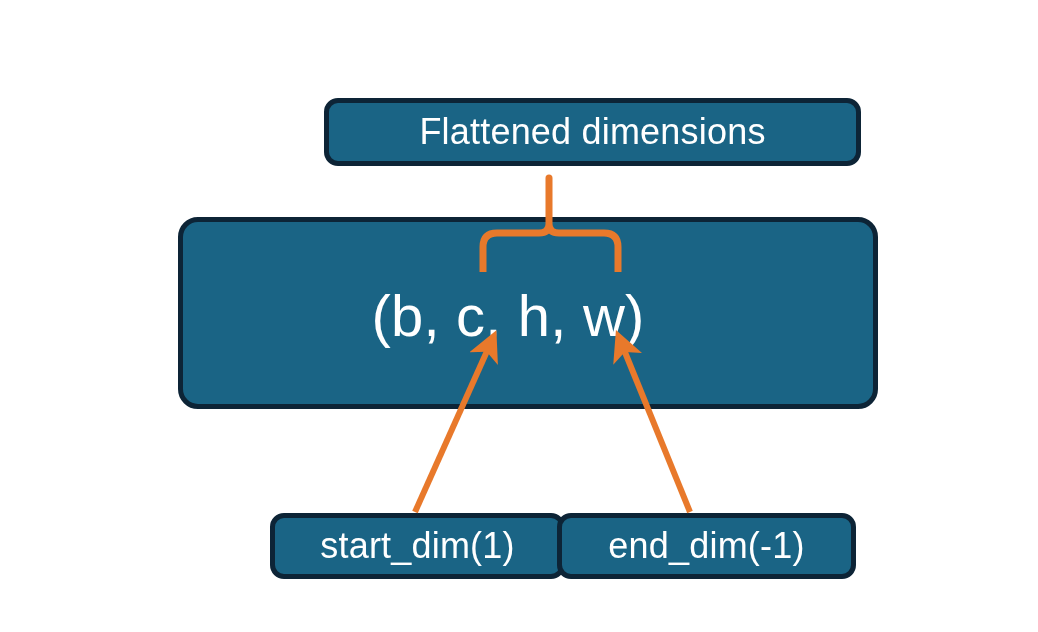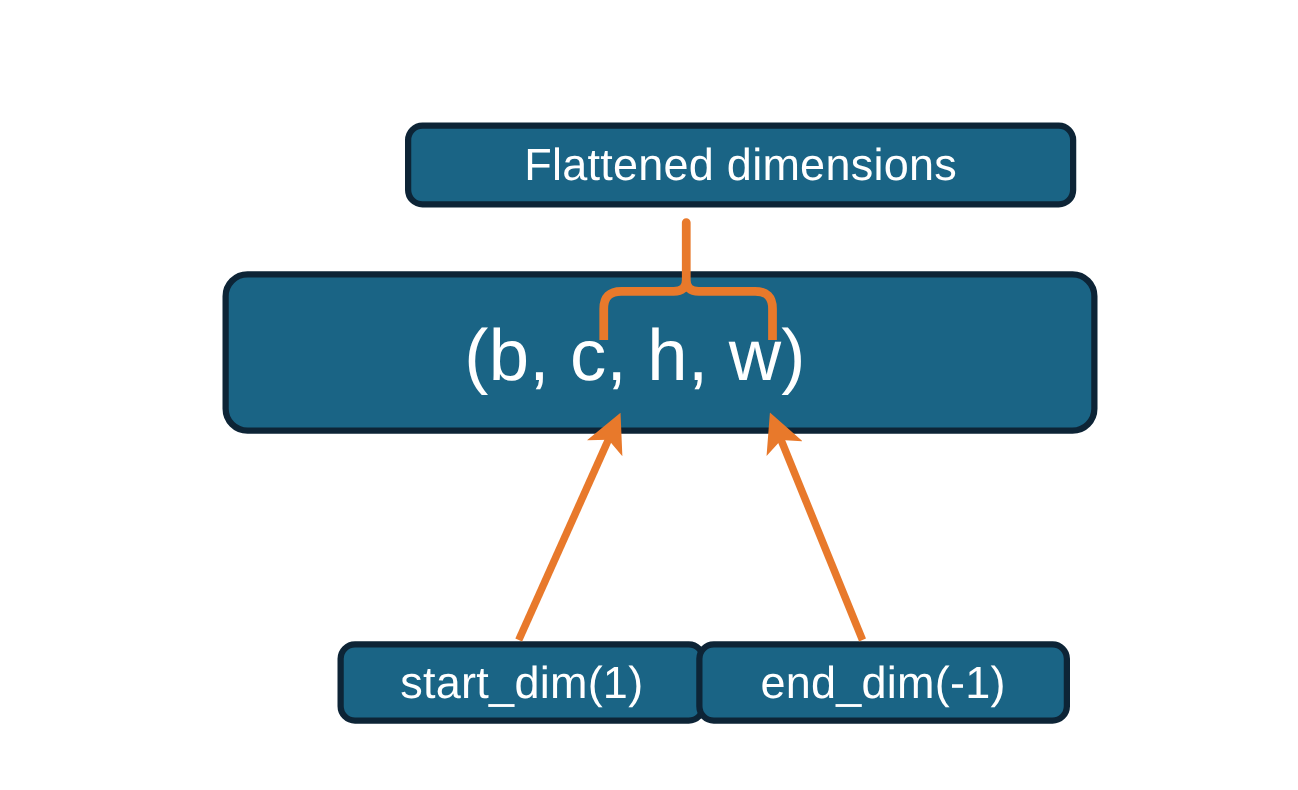--- a/index.html
+++ b/index.html
@@ -38,21 +38,21 @@
     width: 537px;
     height: 68px;
     border-radius: 14px;
     font-size: 36px;
     margin-left: 31px;
   }
   #node-shape {
     left: 178px;
     top: 217px;
     width: 700px;
-    height: 130px;
+    height: 192px;
     border-radius: 20px;
     font-size: 58px;
   }
   #node-shape .shape-text {
     position: relative;
     top: 2px;
     left: -20px;
   }
   #node-start-dim {
     left: 270px;

